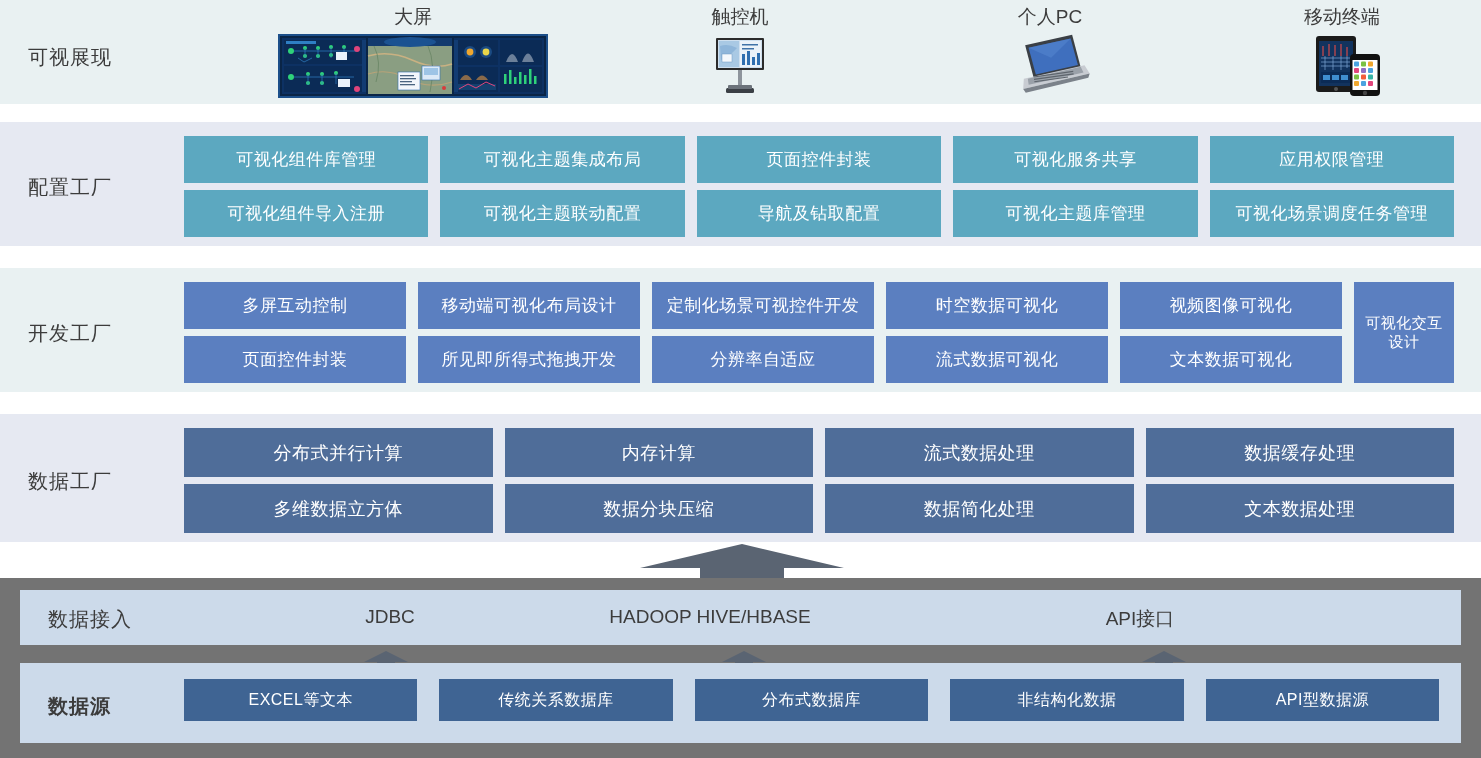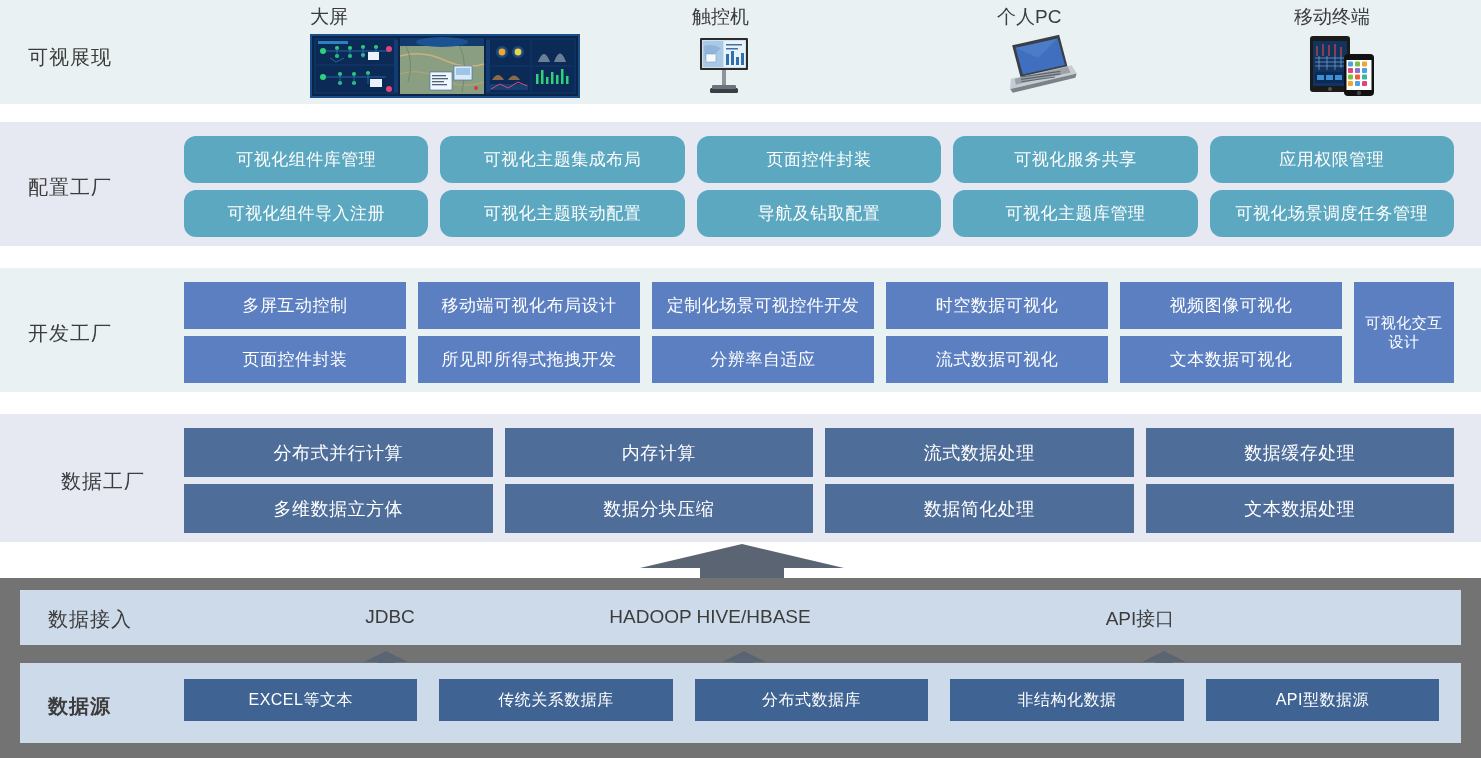--- a/index.html
+++ b/index.html
@@ -38,21 +38,21 @@
   
   #band-display {
     top: 0;
     height: 104px;
     background: #e9f1f2;
   }
   #band-display .row-label { top: 44px; }
 
   .device {
     position: absolute;
-    margin-left: 32px;
+    text-align: center;
   }
   .device .device-caption {
     font-size: 19px;
     color: #3c3c3c;
     white-space: nowrap;
     margin-bottom: 4px;
   }
   .device .device-art { display: block; margin: 0 auto; }
 
   
@@ -76,21 +76,21 @@
     background: #e9f1f2;
   }
   #band-dev .row-label { top: 52px; }
 
   
   #band-datafactory {
     top: 414px;
     height: 128px;
     background: #e6e9f2;
   }
-  #band-datafactory .row-label { top: 54px; margin-left: 33px; }
+  #band-datafactory .row-label { top: 54px; }
 
   
   .cellgrid {
     position: absolute;
     left: 184px;
     top: 14px;
     width: 1270px;
     display: flex;
     flex-direction: column;
     gap: 7px;
@@ -105,21 +105,21 @@
     display: flex;
     align-items: center;
     justify-content: center;
     color: #ffffff;
     font-size: 17px;
     letter-spacing: 0.5px;
     white-space: nowrap;
     user-select: none;
   }
 
-  .cell.teal { background: #5ca8c0; border-radius: 12px; }
+  .cell.teal { background: #5ca8c0; }
   .cell.blue { background: #5b7fc0; }
   .cell.slate{ background: #4f6d99; }
 
   
   #dev-grid-wrap {
     position: absolute;
     left: 184px;
     top: 14px;
     width: 1270px;
     display: flex;

